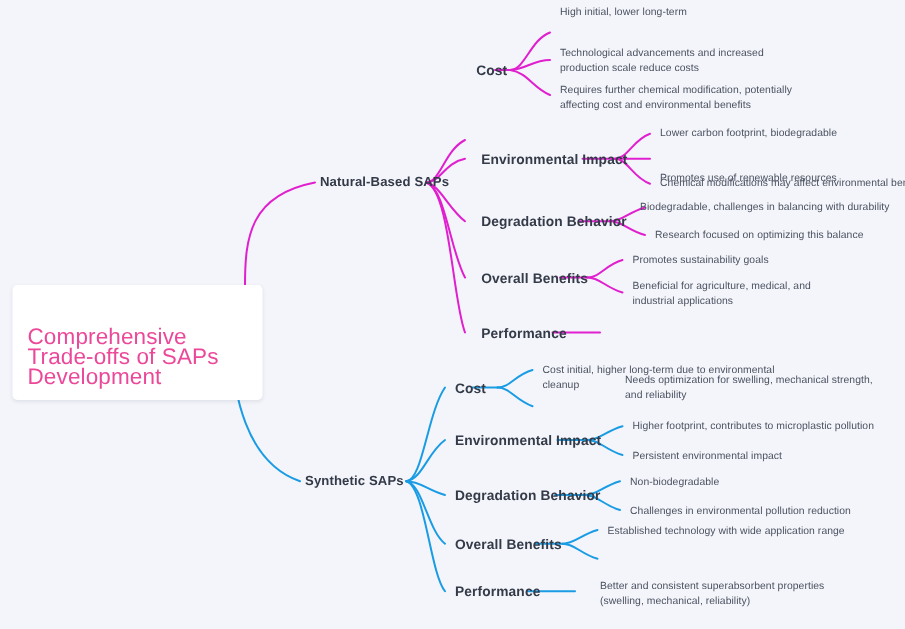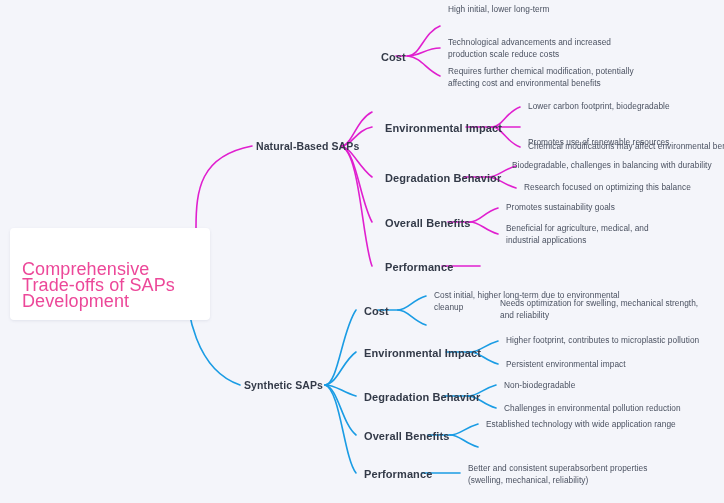--- a/index.html
+++ b/index.html
@@ -167,15 +167,15 @@
   <div class="leaf" style="left:506px;top:359px;white-space:nowrap;">Persistent environmental impact</div>
 
   <div class="l2" style="left:364px;top:391px;">Degradation Behavior</div>
   <div class="leaf" style="left:504px;top:380px;white-space:nowrap;">Non-biodegradable</div>
   <div class="leaf" style="left:504px;top:403px;white-space:nowrap;">Challenges in environmental pollution reduction</div>
 
   <div class="l2" style="left:364px;top:430px;">Overall Benefits</div>
   <div class="leaf" style="left:486px;top:419px;white-space:nowrap;">Established technology with wide application range</div>
 
   <div class="l2" style="left:364px;top:468px;">Performance</div>
-  <div class="leaf w3" style="left:468px;top:463px;">Better and consistent superabsorbent properties (swelling, mechanical, reliability)</div>
+  <div class="leaf w3" style="left:480px;top:463px;">Better and consistent superabsorbent properties (swelling, mechanical, reliability)</div>
 
 </div>
 
 </body></html>

